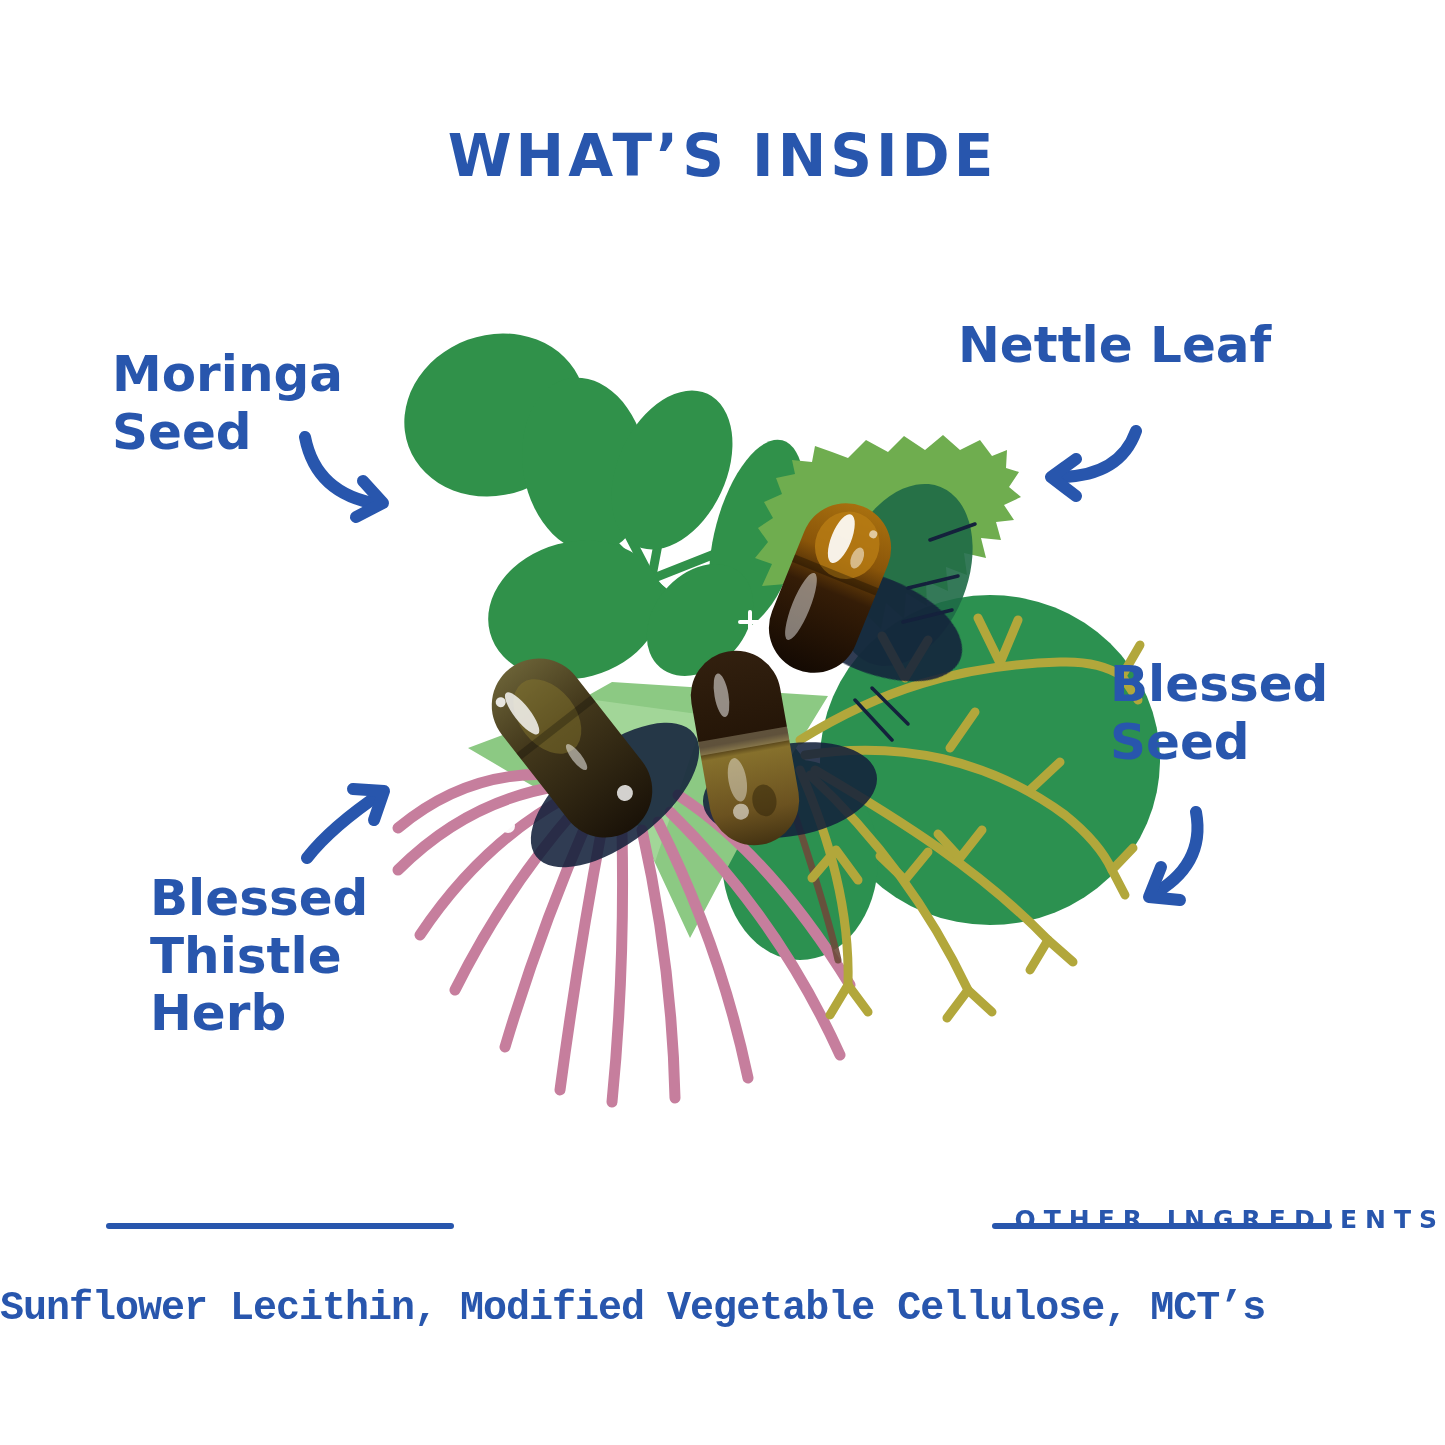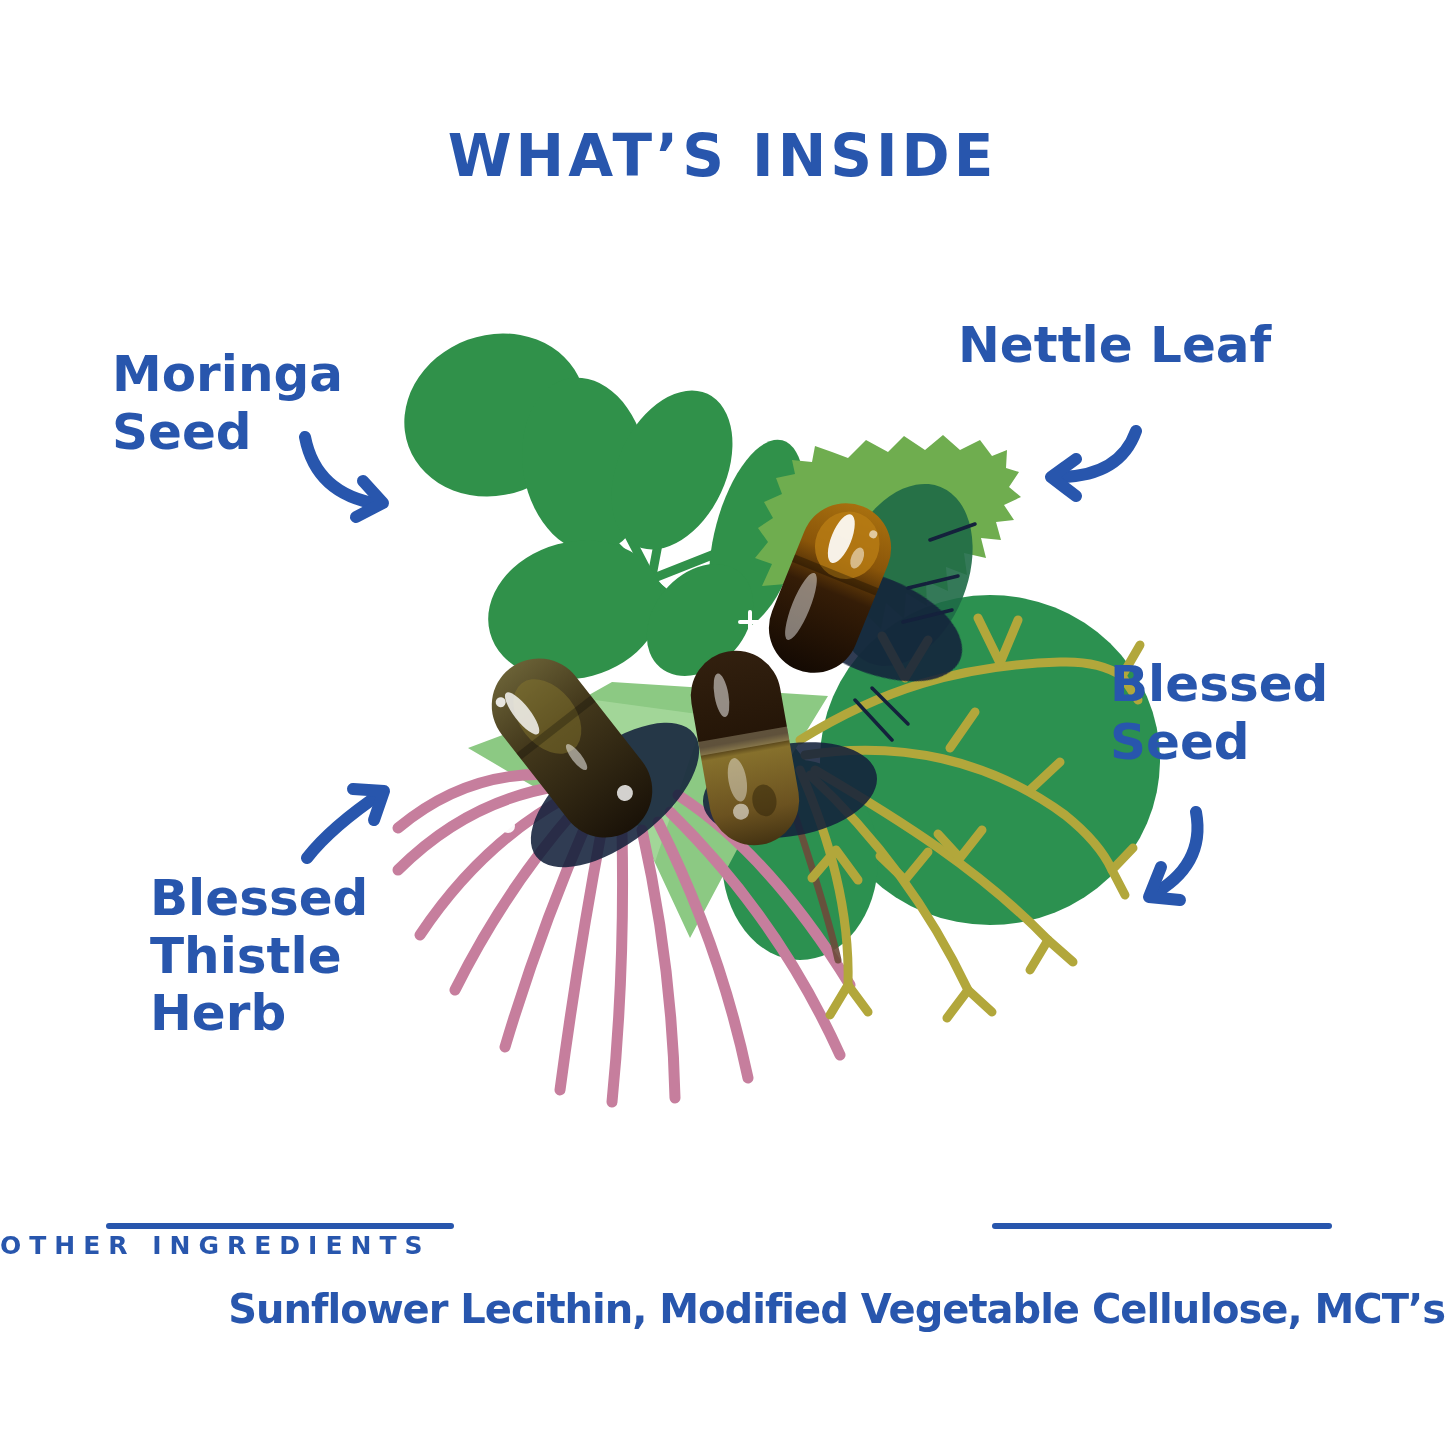--- a/index.html
+++ b/index.html
@@ -12,29 +12,29 @@
   .title{
     top:122px;left:0;width:100%;text-align:center;
     font-size:58px;letter-spacing:4px;white-space:nowrap;
   }
   .ing-label{font-size:50px;line-height:1.15;white-space:pre-line;}
   .label-moringa{left:112px;top:346px;}
   .label-nettle{left:958px;top:317px;white-space:nowrap;}
   .label-fennel{left:1110px;top:656px;}
   .label-thistle{left:150px;top:870px;}
   .other-heading{
-    top:1205px;left:0;width:100%;text-align:left;
-    font-size:25px;letter-spacing:8px;white-space:nowrap;margin-top:26px;
+    top:1205px;left:0;width:100%;text-align:right;
+    font-size:25px;letter-spacing:8px;white-space:nowrap;
   }
   .rule{top:1223px;height:6px;background:#2856ad;border-radius:3px;}
   .rule-left{left:106px;width:348px;}
   .rule-right{left:992px;width:340px;}
   .ingredients-line{
-    top:1286px;left:0;width:100%;text-align:right;
-    font-size:40px;letter-spacing:-1px;white-space:nowrap;
+    top:1286px;left:0;width:100%;text-align:left;
+    font-size:40px;letter-spacing:-1px;white-space:nowrap;font-family:Liberation Mono, monospace;
   }
   svg{position:absolute;top:0;left:0;}
 </style>
 </head>
 <body>
 
 <div class="canvas">
 
   <svg width="1445" height="1445" viewBox="0 0 1445 1445">
     <defs>

